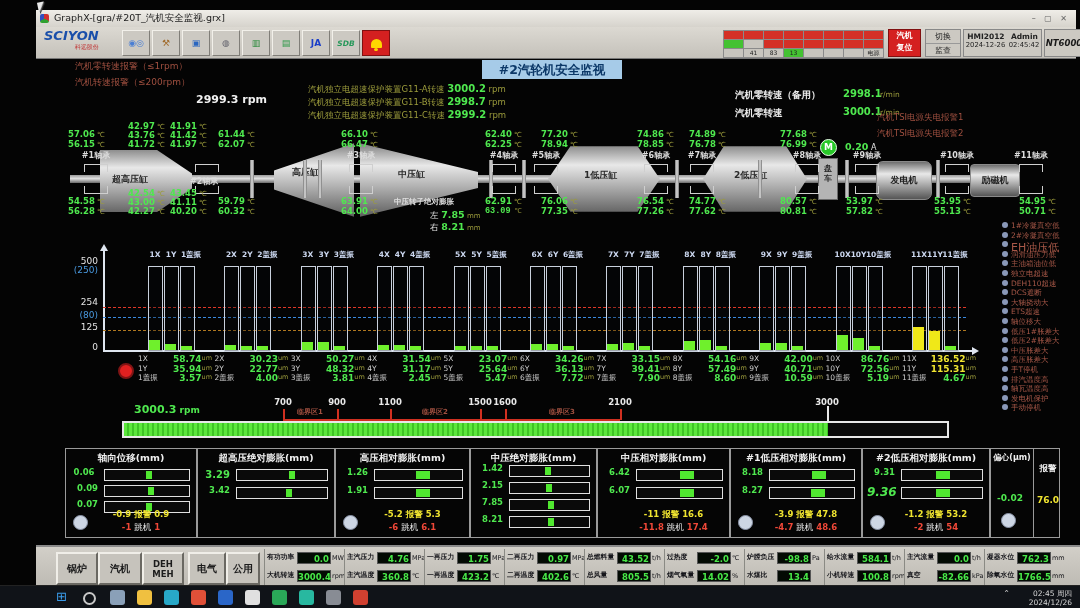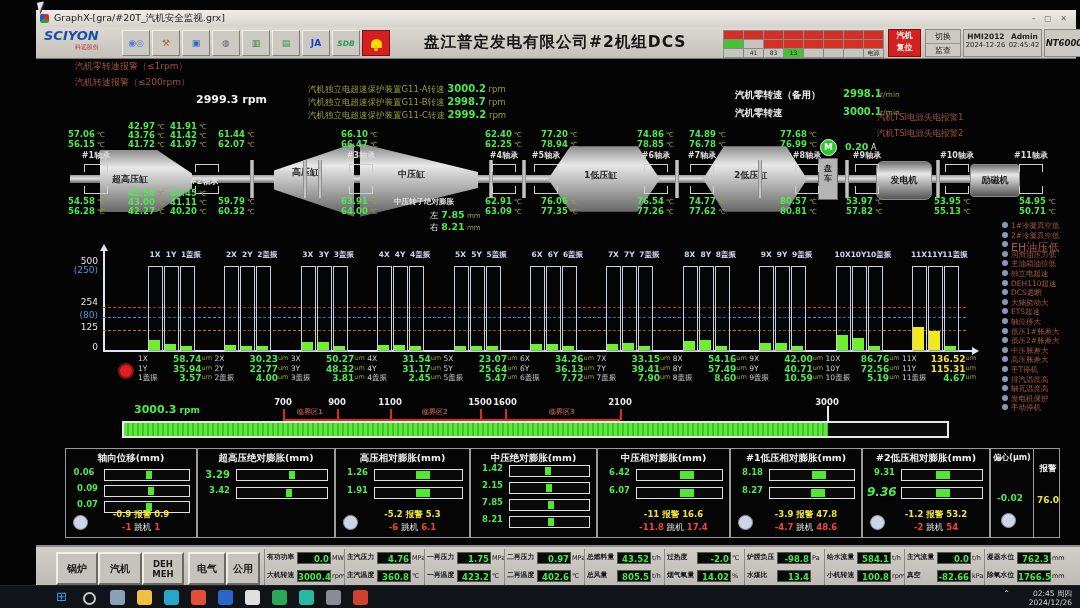--- a/index.html
+++ b/index.html
@@ -74,21 +74,20 @@
         <div class="tb-ico" style="position: absolute; left: 146px; color: rgb(42, 102, 192);">▣</div>
         <div class="tb-ico" style="position: absolute; left: 176px; color: rgb(90, 90, 102);">◍</div>
         <div class="tb-ico" style="position: absolute; left: 206px; color: rgb(42, 138, 58);">▥</div>
         <div class="tb-ico" style="position: absolute; left: 236px; color: rgb(47, 154, 74);">▤</div>
         <div class="tb-ico" style="position: absolute; left: 266px; color: rgb(26, 62, 200);">JA</div>
         <div class="tb-ico" style="position: absolute; left: 296px; color: rgb(39, 152, 90); font-style: italic; font-size: 7.5px;">SDB</div>
         <div class="tb-ico" style="position: absolute; left: 326px; background: rgb(212, 32, 32); border-color: rgb(128, 16, 16);">
           <div class="bell"></div>
         </div>
       </div>
-    <div class="abs" style="left:388px;top:5px;width:300px;font-size:15.5px;font-weight:bold;color:#161616;letter-spacing:1px;white-space:nowrap;">盘江普定发电有限公司#2机组DCS</div>
     <div id="alarmGrid" class="abs" style="left:687px;top:3px;">
         <div style="position: absolute; left: 0px; top: 0px; width: 19px; height: 8px; background: rgb(212, 48, 38); border: 1px solid rgb(138, 138, 138); font-size: 6px; color: rgb(34, 34, 34); text-align: center; line-height: 8px; overflow: hidden;"></div>
         <div style="position: absolute; left: 20px; top: 0px; width: 19px; height: 8px; background: rgb(212, 48, 38); border: 1px solid rgb(138, 138, 138); font-size: 6px; color: rgb(34, 34, 34); text-align: center; line-height: 8px; overflow: hidden;"></div>
         <div style="position: absolute; left: 40px; top: 0px; width: 19px; height: 8px; background: rgb(212, 48, 38); border: 1px solid rgb(138, 138, 138); font-size: 6px; color: rgb(34, 34, 34); text-align: center; line-height: 8px; overflow: hidden;"></div>
         <div style="position: absolute; left: 60px; top: 0px; width: 19px; height: 8px; background: rgb(212, 48, 38); border: 1px solid rgb(138, 138, 138); font-size: 6px; color: rgb(34, 34, 34); text-align: center; line-height: 8px; overflow: hidden;"></div>
         <div style="position: absolute; left: 80px; top: 0px; width: 19px; height: 8px; background: rgb(212, 48, 38); border: 1px solid rgb(138, 138, 138); font-size: 6px; color: rgb(34, 34, 34); text-align: center; line-height: 8px; overflow: hidden;"></div>
         <div style="position: absolute; left: 100px; top: 0px; width: 19px; height: 8px; background: rgb(212, 48, 38); border: 1px solid rgb(138, 138, 138); font-size: 6px; color: rgb(34, 34, 34); text-align: center; line-height: 8px; overflow: hidden;"></div>
         <div style="position: absolute; left: 120px; top: 0px; width: 19px; height: 8px; background: rgb(212, 48, 38); border: 1px solid rgb(138, 138, 138); font-size: 6px; color: rgb(34, 34, 34); text-align: center; line-height: 8px; overflow: hidden;"></div>
         <div style="position: absolute; left: 140px; top: 0px; width: 19px; height: 8px; background: rgb(212, 48, 38); border: 1px solid rgb(138, 138, 138); font-size: 6px; color: rgb(34, 34, 34); text-align: center; line-height: 8px; overflow: hidden;"></div>
         <div style="position: absolute; left: 0px; top: 9px; width: 19px; height: 8px; background: rgb(68, 194, 50); border: 1px solid rgb(138, 138, 138); font-size: 6px; color: rgb(34, 34, 34); text-align: center; line-height: 8px; overflow: hidden;"></div>
@@ -123,20 +122,21 @@
       </div>
       <div style="font-size:6.8px;display:flex;justify-content:space-around;">
         <span>2024-12-26</span>
         <span>02:45:42</span>
       </div>
     </div>
     <div class="abs" style="left:1008px;top:2px;width:38px;height:26px;border:1px solid #888;background:#ccc9c2;color:#1a1a1a;font-size:8.5px;font-weight:bold;font-style:italic;text-align:center;line-height:26px;">NT6000</div>
 
   </div>
 
+  <div id="subtitle">#2汽轮机安全监视</div>
 
   <div class="abs dred" style="left:75px;top:60px;font-size:9px;">汽机零转速报警（≤1rpm）</div>
   <div class="abs dred" style="left:75px;top:76px;font-size:9px;">汽机转速报警（≤200rpm）</div>
   <div class="abs" style="left:196px;top:93px;font-size:11px;font-weight:bold;color:#f0f0f0;">
     <span>2999.3</span> <span>rpm</span>
   </div>
   <div id="g11box">
       <div style="position: absolute; left: 308px; top: 83px; font-size: 8.5px; white-space: nowrap;"><span class="olv">汽机独立电超速保护装置G11-A转速 </span><span class="g" style="font-size: 10px;">3000.2</span><span class="olv"> rpm</span></div>
       <div style="position: absolute; left: 308px; top: 96px; font-size: 8.5px; white-space: nowrap;"><span class="olv">汽机独立电超速保护装置G11-B转速 </span><span class="g" style="font-size: 10px;">2998.7</span><span class="olv"> rpm</span></div>
       <div style="position: absolute; left: 308px; top: 109px; font-size: 8.5px; white-space: nowrap;"><span class="olv">汽机独立电超速保护装置G11-C转速 </span><span class="g" style="font-size: 10px;">2999.2</span><span class="olv"> rpm</span></div>
@@ -199,21 +199,21 @@
       <div style="position: absolute; left: 341px; top: 129px; font-size: 8.5px; white-space: nowrap;"><span class="g">66.10</span><span class="u" style="font-size: 7px;"> ℃</span></div>
       <div style="position: absolute; left: 341px; top: 139px; font-size: 8.5px; white-space: nowrap;"><span class="g">66.47</span><span class="u" style="font-size: 7px;"> ℃</span></div>
       <div style="position: absolute; left: 341px; top: 196px; font-size: 8.5px; white-space: nowrap;"><span class="g">63.91</span><span class="u" style="font-size: 7px;"> ℃</span></div>
       <div style="position: absolute; left: 341px; top: 206px; font-size: 8.5px; white-space: nowrap;"><span class="g">64.00</span><span class="u" style="font-size: 7px;"> ℃</span></div>
       <div style="position: absolute; left: 487px; top: 150px; width: 34px; text-align: center; font-size: 8px; font-weight: bold; color: rgb(220, 220, 220); white-space: nowrap;">#4轴承</div>
       <div class="bklt" style="position: absolute; left: 492px; top: 164px; width: 22px; height: 7px;"></div>
       <div class="bklb" style="position: absolute; left: 492px; top: 186px; width: 22px; height: 7px;"></div>
       <div style="position: absolute; left: 485px; top: 129px; font-size: 8.5px; white-space: nowrap;"><span class="g">62.40</span><span class="u" style="font-size: 7px;"> ℃</span></div>
       <div style="position: absolute; left: 485px; top: 139px; font-size: 8.5px; white-space: nowrap;"><span class="g">62.25</span><span class="u" style="font-size: 7px;"> ℃</span></div>
       <div style="position: absolute; left: 485px; top: 196px; font-size: 8.5px; white-space: nowrap;"><span class="g">62.91</span><span class="u" style="font-size: 7px;"> ℃</span></div>
-      <div style="position: absolute; left: 485px; top: 206px; font-size: 8.5px; white-space: nowrap;"><span class="g">63.09</span><span class="u" style="font-size: 7px;"> ℃</span></div>
+      <div style="position: absolute; left: 485px; top: 206px; font-size: 8.5px; white-space: nowrap; font-family: Liberation Mono, monospace;"><span class="g">63.09</span><span class="u" style="font-size: 7px;"> ℃</span></div>
       <div style="position: absolute; left: 529px; top: 150px; width: 34px; text-align: center; font-size: 8px; font-weight: bold; color: rgb(220, 220, 220); white-space: nowrap;">#5轴承</div>
       <div class="bklt" style="position: absolute; left: 534px; top: 164px; width: 22px; height: 7px;"></div>
       <div class="bklb" style="position: absolute; left: 534px; top: 186px; width: 22px; height: 7px;"></div>
       <div style="position: absolute; left: 541px; top: 129px; font-size: 8.5px; white-space: nowrap;"><span class="g">77.20</span><span class="u" style="font-size: 7px;"> ℃</span></div>
       <div style="position: absolute; left: 541px; top: 139px; font-size: 8.5px; white-space: nowrap;"><span class="g">78.94</span><span class="u" style="font-size: 7px;"> ℃</span></div>
       <div style="position: absolute; left: 541px; top: 196px; font-size: 8.5px; white-space: nowrap;"><span class="g">76.06</span><span class="u" style="font-size: 7px;"> ℃</span></div>
       <div style="position: absolute; left: 541px; top: 206px; font-size: 8.5px; white-space: nowrap;"><span class="g">77.35</span><span class="u" style="font-size: 7px;"> ℃</span></div>
       <div style="position: absolute; left: 639px; top: 150px; width: 34px; text-align: center; font-size: 8px; font-weight: bold; color: rgb(220, 220, 220); white-space: nowrap;">#6轴承</div>
       <div class="bklt" style="position: absolute; left: 644px; top: 164px; width: 22px; height: 7px;"></div>
       <div class="bklb" style="position: absolute; left: 644px; top: 186px; width: 22px; height: 7px;"></div>

